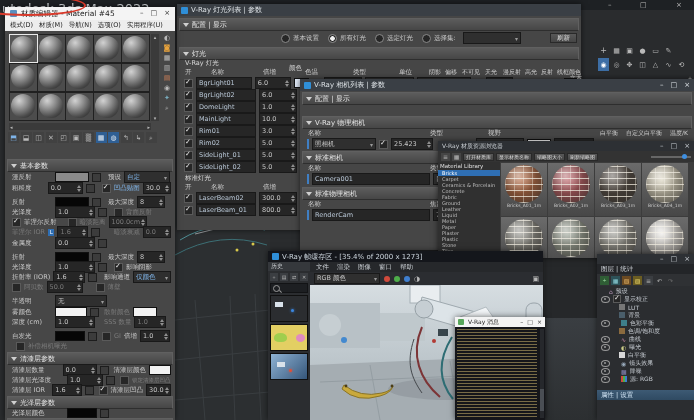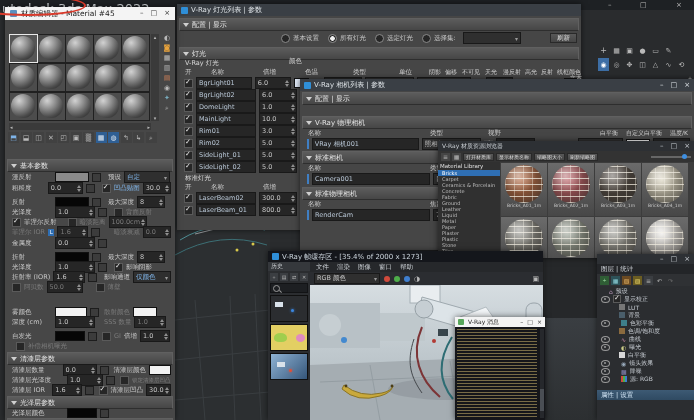--- a/index.html
+++ b/index.html
@@ -144,21 +144,21 @@
     </div>
     <div class="roll" style="top:43px">
         <span>灯光</span>
       </div>
     <div class="hdr" style="left:8px;top:55px;color:#d8d8d8">V-Ray 灯光</div>
 
     <div>
       <span class="hdr" style="left:8px;top:64px">开</span>
       <span class="hdr" style="left:34px;top:64px">名称</span>
       <span class="hdr" style="left:86px;top:64px">倍增</span>
-      <span class="hdr" style="left:112px;top:53px">颜色</span>
+      <span class="hdr" style="left:112px;top:60px">颜色</span>
       <span class="hdr" style="left:128px;top:64px">色温</span>
       <span class="hdr" style="left:176px;top:64px">类型</span>
       <span class="hdr" style="left:222px;top:64px">单位</span>
       <span class="hdr" style="left:252px;top:64px;font-size:6px">阴影</span>
       <span class="hdr" style="left:268px;top:64px;font-size:6px">偏移</span>
       <span class="hdr" style="left:285px;top:64px;font-size:6px">不可见</span>
       <span class="hdr" style="left:308px;top:64px;font-size:6px">天光</span>
       <span class="hdr" style="left:326px;top:64px;font-size:6px">漫反射</span>
       <span class="hdr" style="left:348px;top:64px;font-size:6px">高光</span>
       <span class="hdr" style="left:364px;top:64px;font-size:6px">反射</span>
@@ -259,21 +259,20 @@
         <span>V-Ray 物理相机</span>
       </div>
     <span class="hdr" style="left:8px;top:50px">名称</span>
     <span class="hdr" style="left:130px;top:50px">类型</span>
     <span class="hdr" style="left:188px;top:50px">视野</span>
     <span class="hdr" style="left:300px;top:50px;font-size:6px">白平衡</span>
     <span class="hdr" style="left:326px;top:50px;font-size:6px">自定义白平衡</span>
     <span class="hdr" style="left:370px;top:50px;font-size:6px">温度/K</span>
     <div class="mrow" style="top:60px">
       <span style="width:2px;height:10px;background:#3f7fc4"></span>
-      <span class="namefld" style="width:112px">VRay 相机001</span>
       <span class="dd" style="width:50px">照相机</span>
       <span class="chk on"></span>
       <span class="spin" style="width:30px">25.423</span>
       <span class="dd" style="width:34px;margin-left:40px">D65</span>
       <span class="sw" style="width: 22px; background: rgb(255, 255, 255);"></span>
       <span class="spin" style="width:28px">6500.0</span>
     </div>
     <div class="roll" style="top:72px">
         <span>标准相机</span>
       </div>
@@ -382,20 +381,27 @@
   <div class="win" style="left:5px;top:7px;width:170px;height:413px;background:#474747">
     <div class="tb-light">
       <span style="width:7px;height:7px;background:#5a8fc0;border-radius:1px"></span>
       <span>材质编辑器 - Material #45</span>
       <span class="wc">
         <span>–</span>
         <span>□</span>
         <span>×</span>
       </span>
     </div>
+    <div class="abs" style="left:0;top:13px;width:170px;height:11px;background:#ededed;color:#222;font-size:6.5px;display:flex;gap:6px;align-items:center;padding:0 5px">
+      <span>模式(D)</span>
+      <span>材质(M)</span>
+      <span>导航(N)</span>
+      <span>选项(O)</span>
+      <span>实用程序(U)</span>
+    </div>
 
     <div class="abs" style="left:4px;top:27px;width:141px;height:87px;background:#202020;display:flex;flex-wrap:wrap">
       <div class="cell-sel" style="width:27px;height:27px;margin:.5px;background:#555">
           <div class="sphere" style="width:24px;height:24px;margin:1.5px"></div>
         </div>
       <div style="width:27px;height:27px;margin:.5px;background:#4c4c4c">
           <div class="sphere" style="width:24px;height:24px;margin:1.5px"></div>
         </div>
       <div style="width:27px;height:27px;margin:.5px;background:#4c4c4c">
           <div class="sphere" style="width:24px;height:24px;margin:1.5px"></div>
@@ -542,20 +548,24 @@
         <span class="mapb"></span>
       <span class="lbl" style="margin-left:4px">影响通道</span>
       <span class="dd blue" style="width:34px">仅颜色</span>
     </div>
     <div class="mrow" style="top:275px">
       <span class="chk"></span>
       <span class="lbl grayed">阿贝数</span>
       <span class="spin grayed" style="width:24px">50.0</span>
       <span class="chk" style="margin-left:10px"></span>
       <span class="lbl grayed">薄壁</span>
+    </div>
+    <div class="mrow" style="top:289px">
+      <span class="lbl" style="width:40px">半透明</span>
+      <span class="dd" style="width:38px">无</span>
     </div>
     <div class="mrow" style="top:300px">
       <span class="lbl" style="width:40px">雾颜色</span>
       <span class="sw" style="width:30px;background:#f2f2f2"></span>
         <span class="mapb"></span>
       <span class="lbl grayed" style="margin-left:2px">散射颜色</span>
       <span class="sw" style="width:22px;background:#f2f2f2"></span>
     </div>
     <div class="mrow" style="top:310px">
       <span class="lbl" style="width:40px">深度 (cm)</span>

